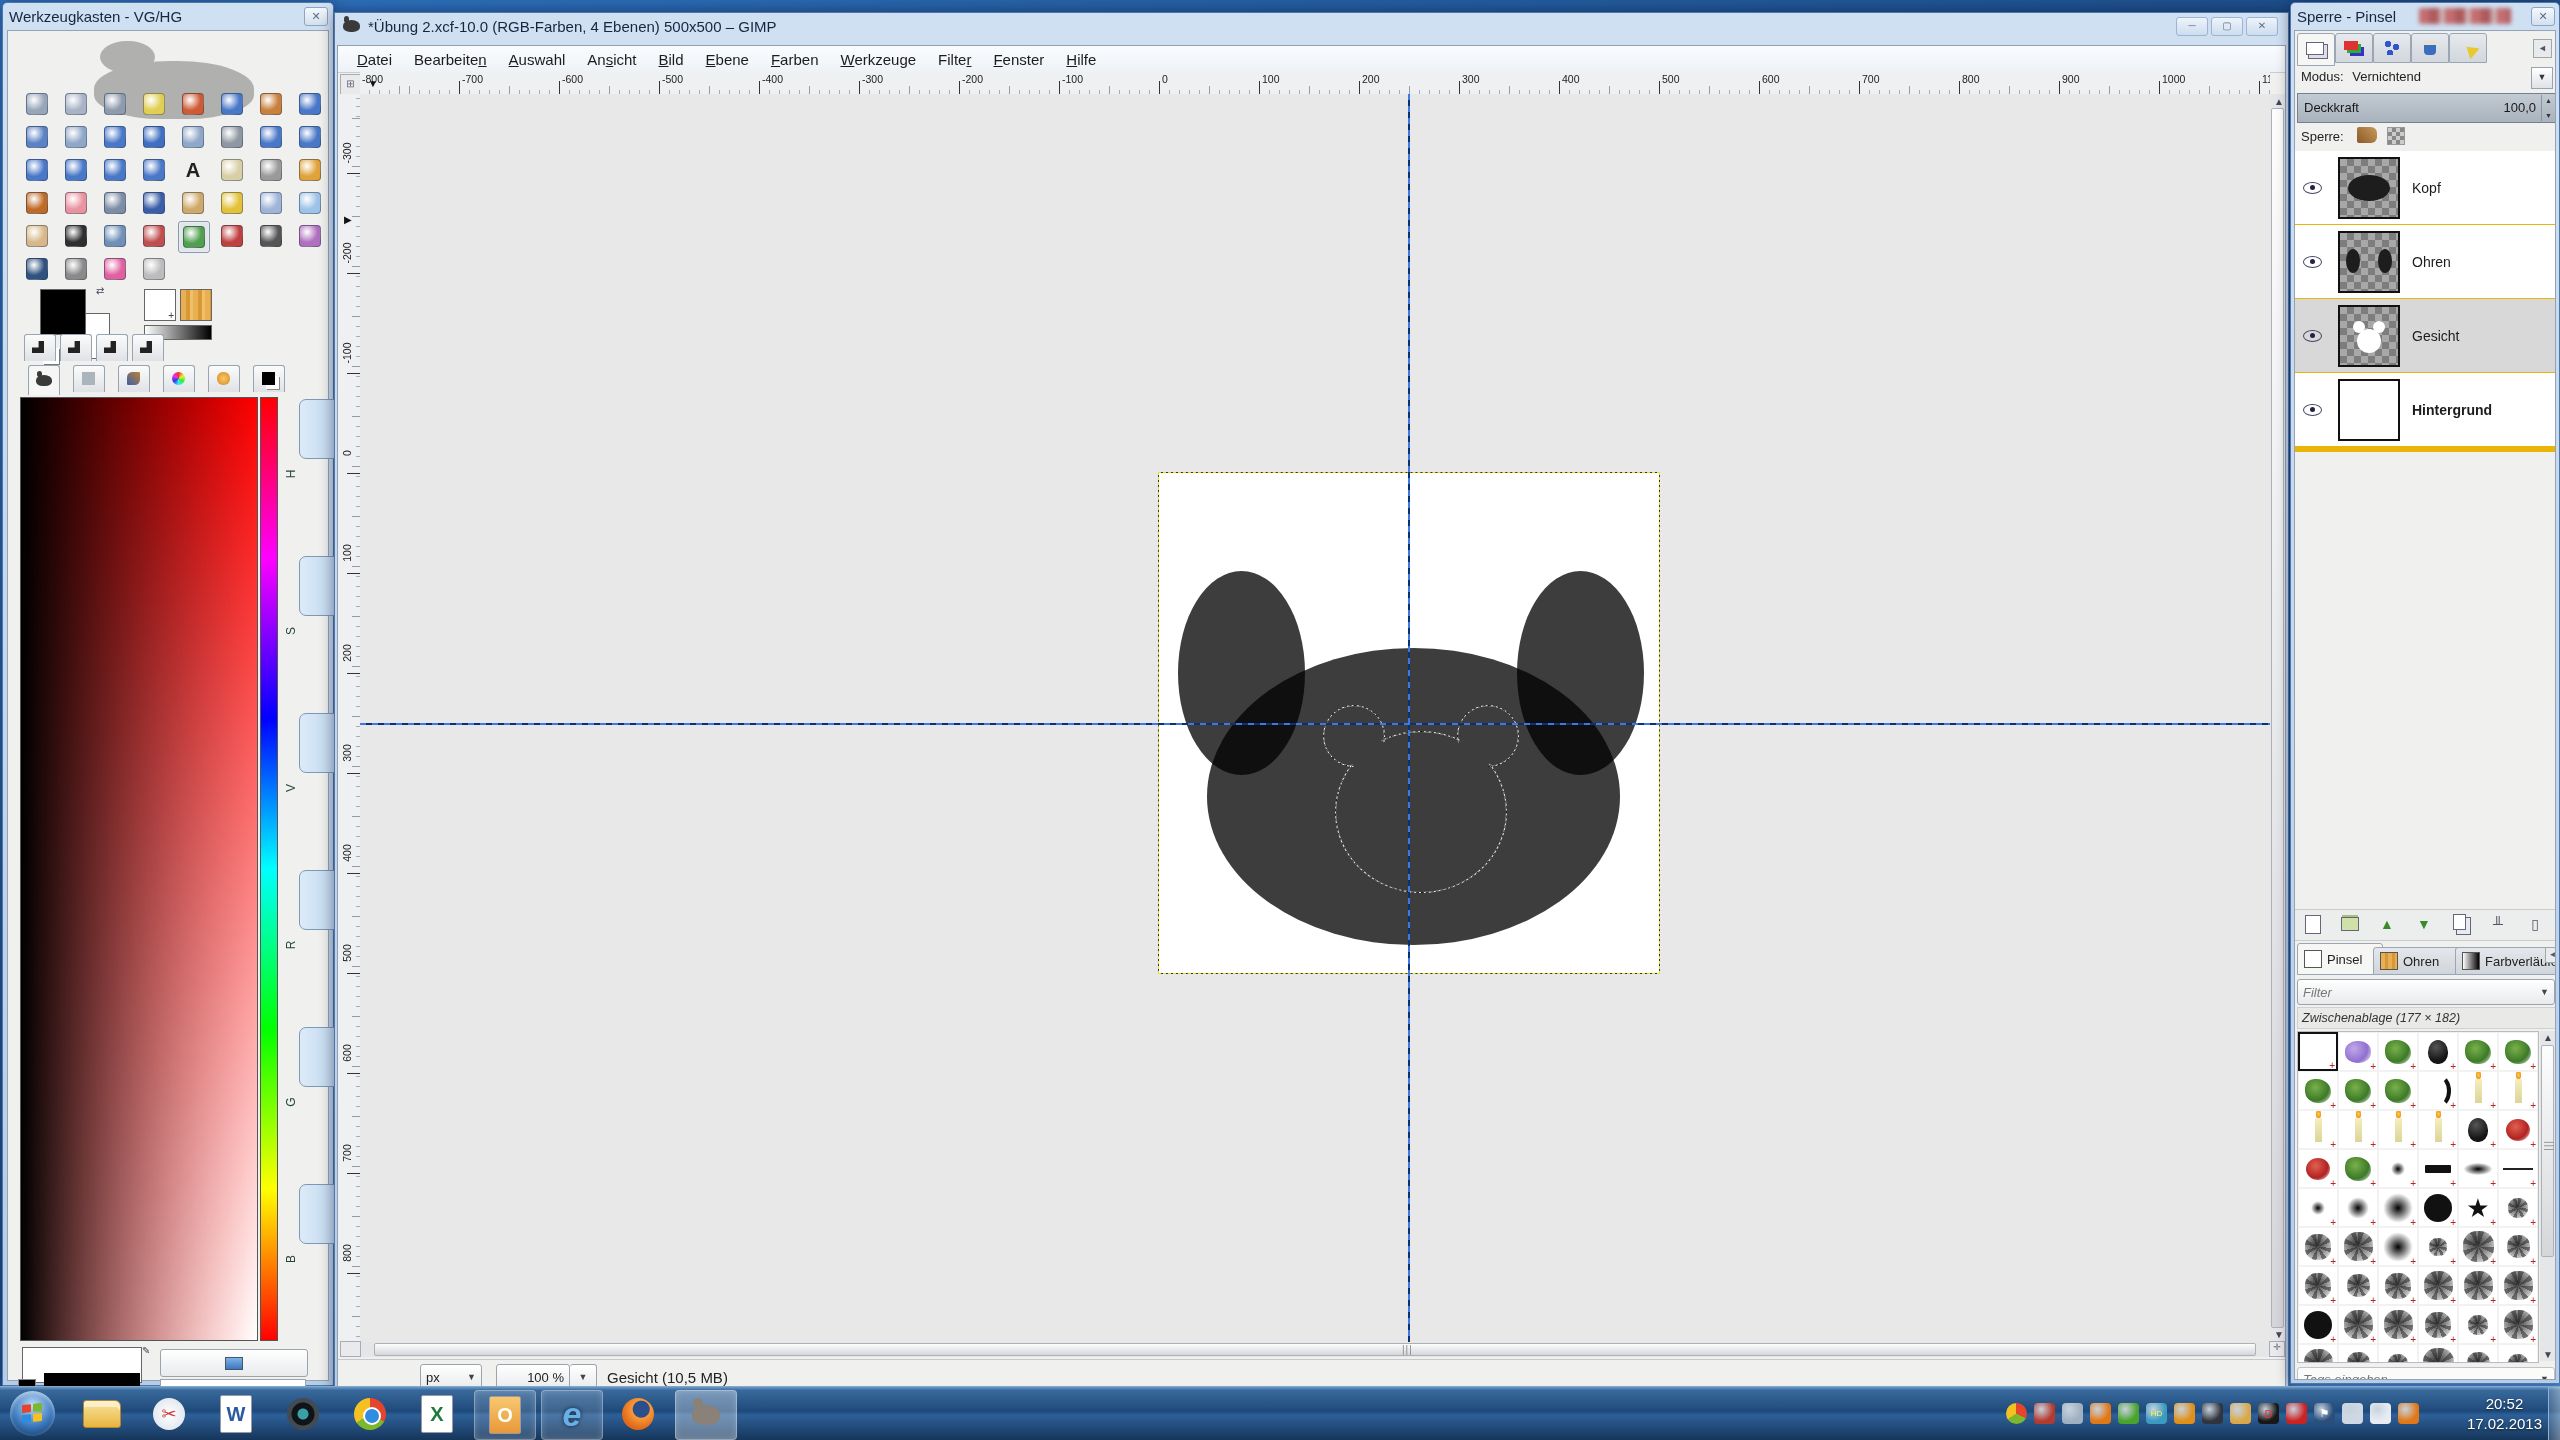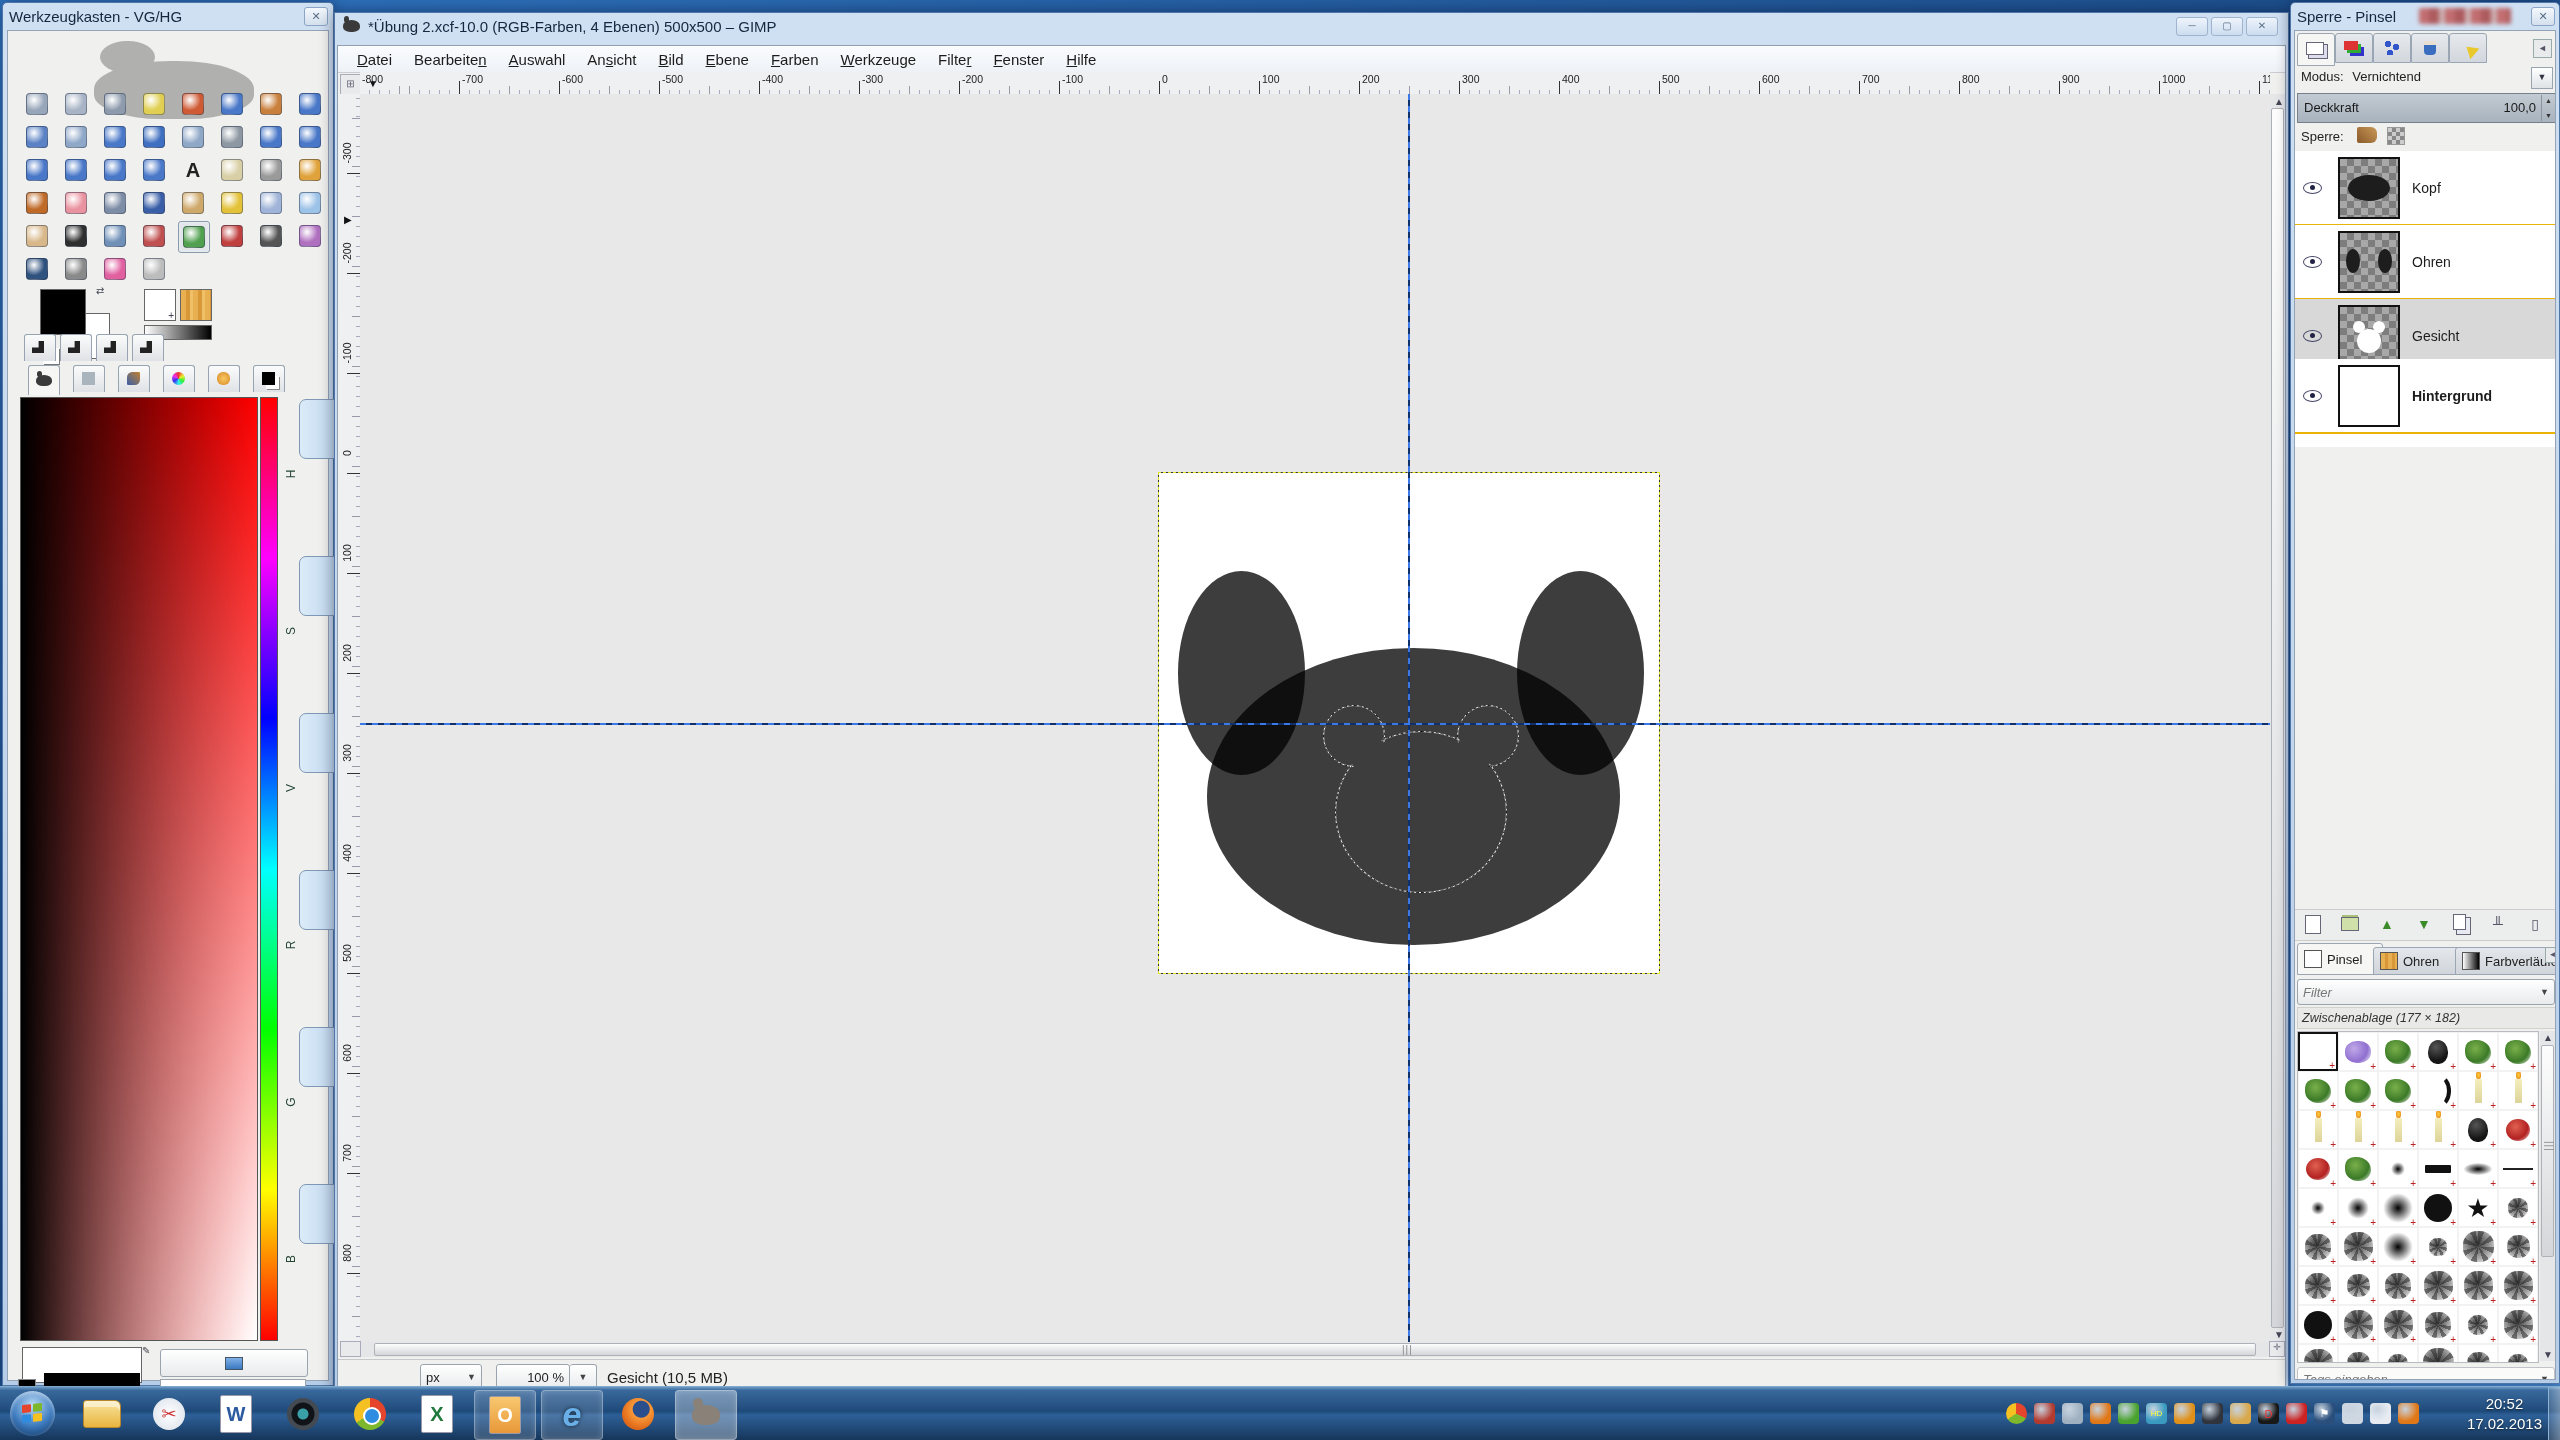--- a/index.html
+++ b/index.html
@@ -81,21 +81,21 @@
   .arr{font-size:9px;color:#444;}
   .corner-btn{position:absolute;border:1px solid #aab;background:#e8eaec;}
   .cap-btn{width:30px;height:17px;border:1px solid #9fb4cf;border-radius:3px;background:linear-gradient(#eef4fb,#ccdcef);
         color:#5a7088;font-size:10px;line-height:15px;text-align:center;margin-left:3px;}
   
   #laywin{left:2290px;top:2px;width:268px;height:1380px;}
   #lay-body{left:3px;right:3px;top:27px;bottom:3px;background:#f0f0ee;border:1px solid #93a2b4;overflow:hidden;}
   .dtab{position:absolute;width:36px;height:28px;top:2px;border:1px solid #9aa6b4;border-radius:3px 3px 0 0;
         background:linear-gradient(#e6e9ed,#d2d7dd);display:flex;align-items:center;justify-content:center;}
   .dtab.on{background:#f6f6f4;height:31px;}
-  .lrow{position:absolute;left:0;right:0;display:flex;align-items:center;background:#fff;border-bottom:2px solid #eab308;height:73px;}
+  .lrow{position:absolute;left:0;right:0;display:flex;align-items:center;background:#fff;border-bottom:6px solid #eab308;height:73px;}
   .lrow.sel{background:#d8d8d8;}
   .eye{width:17px;height:10px;border:1px solid #446;border-radius:50%;position:relative;margin-left:8px;}
   .eye::after{content:"";position:absolute;left:50%;top:50%;width:5px;height:5px;margin:-2.5px;border-radius:50%;background:#224;}
   .thumb{width:58px;height:58px;margin-left:16px;border:2px solid #111;position:relative;overflow:hidden;
         background:repeating-conic-gradient(#7d7d7d 0% 25%,#a8a8a8 0% 50%);background-size:14px 14px;}
   .thumb.plain{background:#fff;}
   .lname{margin-left:12px;font-size:14px;color:#1c1c1c;}
   .spin{position:absolute;right:1px;top:1px;bottom:1px;width:13px;border-left:1px solid #8a94a0;
         display:flex;flex-direction:column;align-items:center;justify-content:space-between;font-size:7px;color:#333;padding:2px 0;}
   .lbtn{position:absolute;top:2px;width:28px;height:24px;display:flex;align-items:center;justify-content:center;border-radius:3px;}
@@ -578,21 +578,21 @@
         </div>
         <div class="lrow sel" style="top: 148px;">
           <div class="eye"></div>
           <div class="thumb">
             <div style="position: absolute; left: 17px; top: 22px; width: 24px; height: 24px; border-radius: 50%; background: rgb(255, 255, 255);"></div>
             <div style="position: absolute; left: 13px; top: 14px; width: 12px; height: 12px; border-radius: 50%; background: rgb(255, 255, 255);"></div>
             <div style="position: absolute; left: 33px; top: 14px; width: 12px; height: 12px; border-radius: 50%; background: rgb(255, 255, 255);"></div>
           </div>
           <div class="lname">Gesicht</div>
         </div>
-        <div class="lrow" style="top: 208px; text-align: center;">
+        <div class="lrow" style="top: 222px; text-align: center;">
           <div class="eye"></div>
           <div class="thumb plain"></div>
           <div class="lname" style="font-weight: bold;">Hintergrund</div>
         </div>
       </div>
     <div id="layerbtns" class="abs" style="left:0;top:878px;width:262px;height:30px;border-top:1px solid #ccc;border-bottom:1px solid #ccc;background:#eceeee;">
         <div class="lbtn" style="left: 4px;">
           <div style="position: relative; width: 14px; height: 17px; background: rgb(255, 255, 255); border: 1px solid rgb(102, 102, 119);"></div>
         </div>
         <div class="lbtn" style="left: 41px;">

